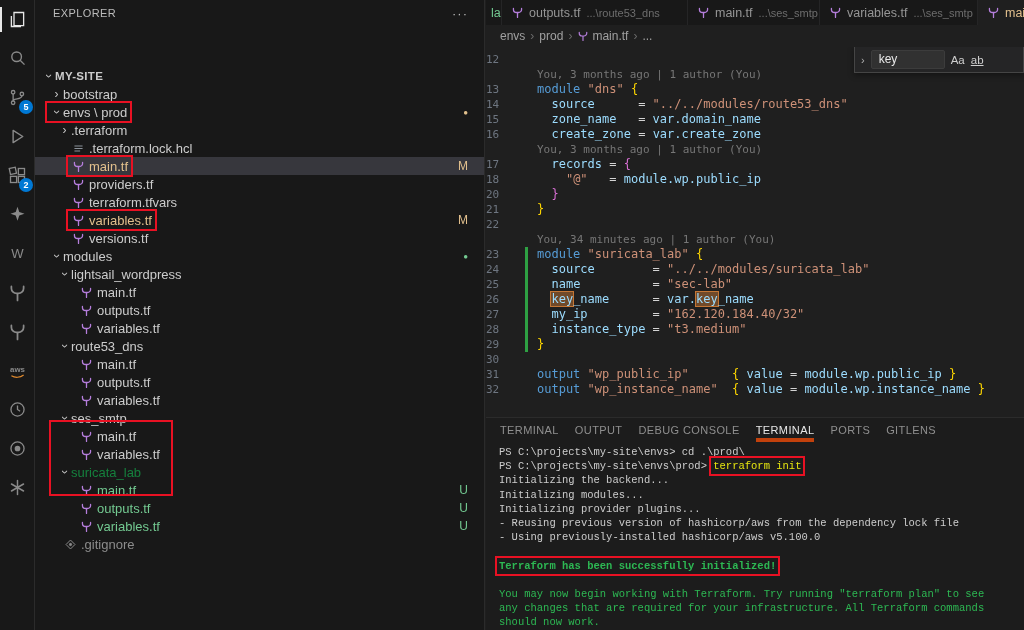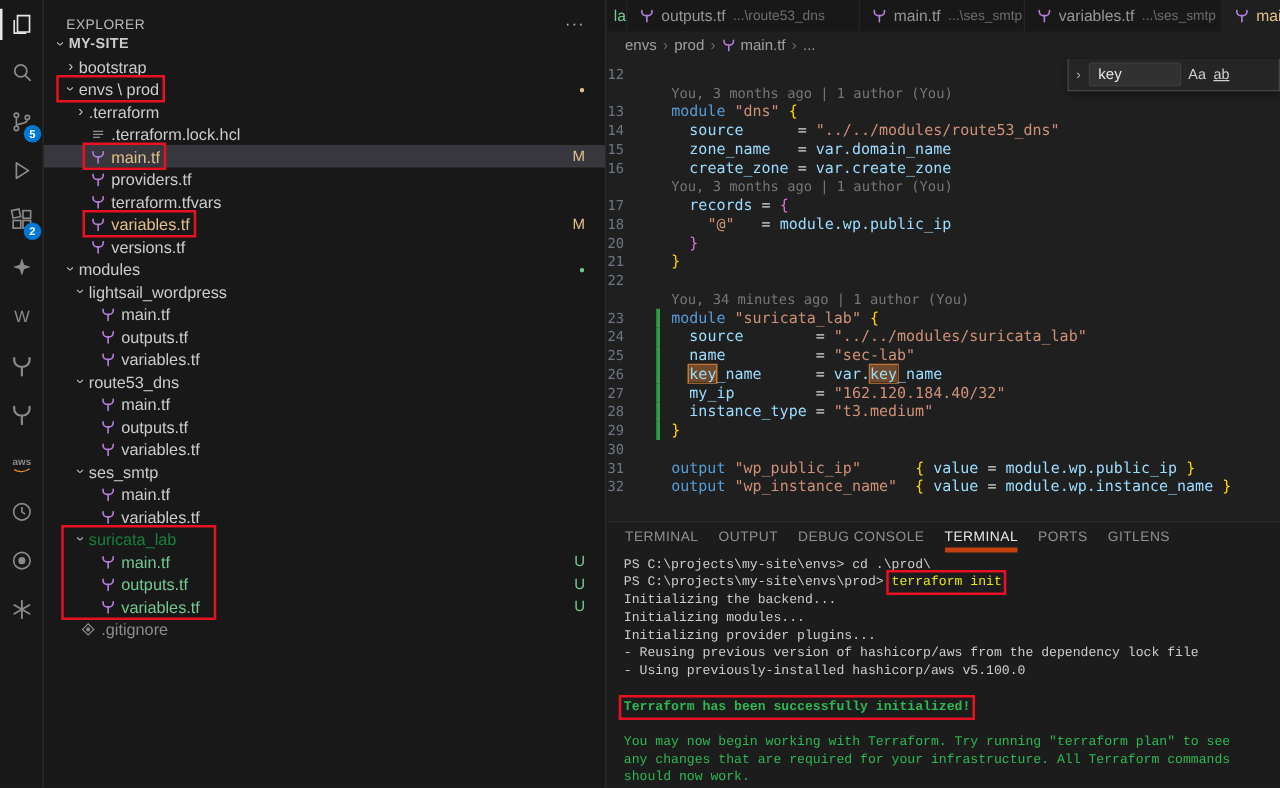--- a/index.html
+++ b/index.html
@@ -9,21 +9,21 @@
 
 #activitybar{position:absolute;left:0;top:0;width:35px;height:100%;background:#181818;border-right:1px solid #2b2b2b;z-index:6}
 .abcell{position:relative;width:34px;height:39px;display:flex;align-items:center;justify-content:center;color:#8a8a8a;cursor:pointer}
 .abcell svg{width:21px;height:21px}
 .abcell.active{color:#e7e7e7}
 .abcell.active::before{content:"";position:absolute;left:0;top:7px;bottom:7px;width:2px;background:#e7e7e7}
 .abbadge{position:absolute;right:1px;bottom:3px;min-width:14px;height:14px;border-radius:7px;background:#0078d4;color:#fff;font-size:9px;line-height:14px;text-align:center;padding:0 2px;font-weight:bold}
 
 
 #sidebar{position:absolute;left:35px;top:0;width:450px;height:100%;background:#181818;border-right:1px solid #2b2b2b;z-index:5}
-#sb-header{height:26px;display:flex;align-items:flex-end;padding:0 16px 0 18px;font-size:11px;color:#bbb;letter-spacing:.4px}
+#sb-header{height:26px;display:flex;align-items:center;padding:0 16px 0 18px;font-size:11px;color:#bbb;letter-spacing:.4px}
 #sb-more{margin-left:auto;color:#bbb;font-size:13px;letter-spacing:1px;cursor:pointer}
 #tree{position:relative}
 .trow{position:relative;height:18px;display:flex;align-items:center;font-size:13px;color:#ccc;cursor:pointer;white-space:nowrap}
 .trow.sel{background:#37373d}
 .trow.troot .tlabel{font-weight:bold;font-size:11.5px;letter-spacing:.3px}
 .chev{display:inline-block;width:13px;font-size:12px;color:#c5c5c5;text-align:center;flex:none}
 .chev.exp{transform:rotate(90deg)}
 .tinner{display:inline-flex;align-items:center;height:18px;padding:0 3px}
 .tinner.rbox{outline:2px solid #e81123;outline-offset:0}
 .ficon{width:15px;height:13px;display:inline-flex;align-items:center;justify-content:center;margin-right:3px;flex:none}
@@ -168,21 +168,21 @@
         </svg>
       </div>
     </div>
 
   <div id="sidebar">
     <div id="sb-header">
       <span>EXPLORER</span>
       <span id="sb-more">···</span>
     </div>
     <div id="tree">
-        <div class="trow troot" style="padding-left: 4px;">
+        <div class="trow troot" style="padding-left: 4px; margin-top: 41px;">
           <span class="tinner">
             <span class="chev exp">›</span>
             <span class="tlabel">MY-SITE</span>
           </span>
         </div>
         <div class="trow" style="padding-left: 12px;">
           <span class="tinner">
             <span class="chev">›</span>
             <span class="tlabel">bootstrap</span>
           </span>

